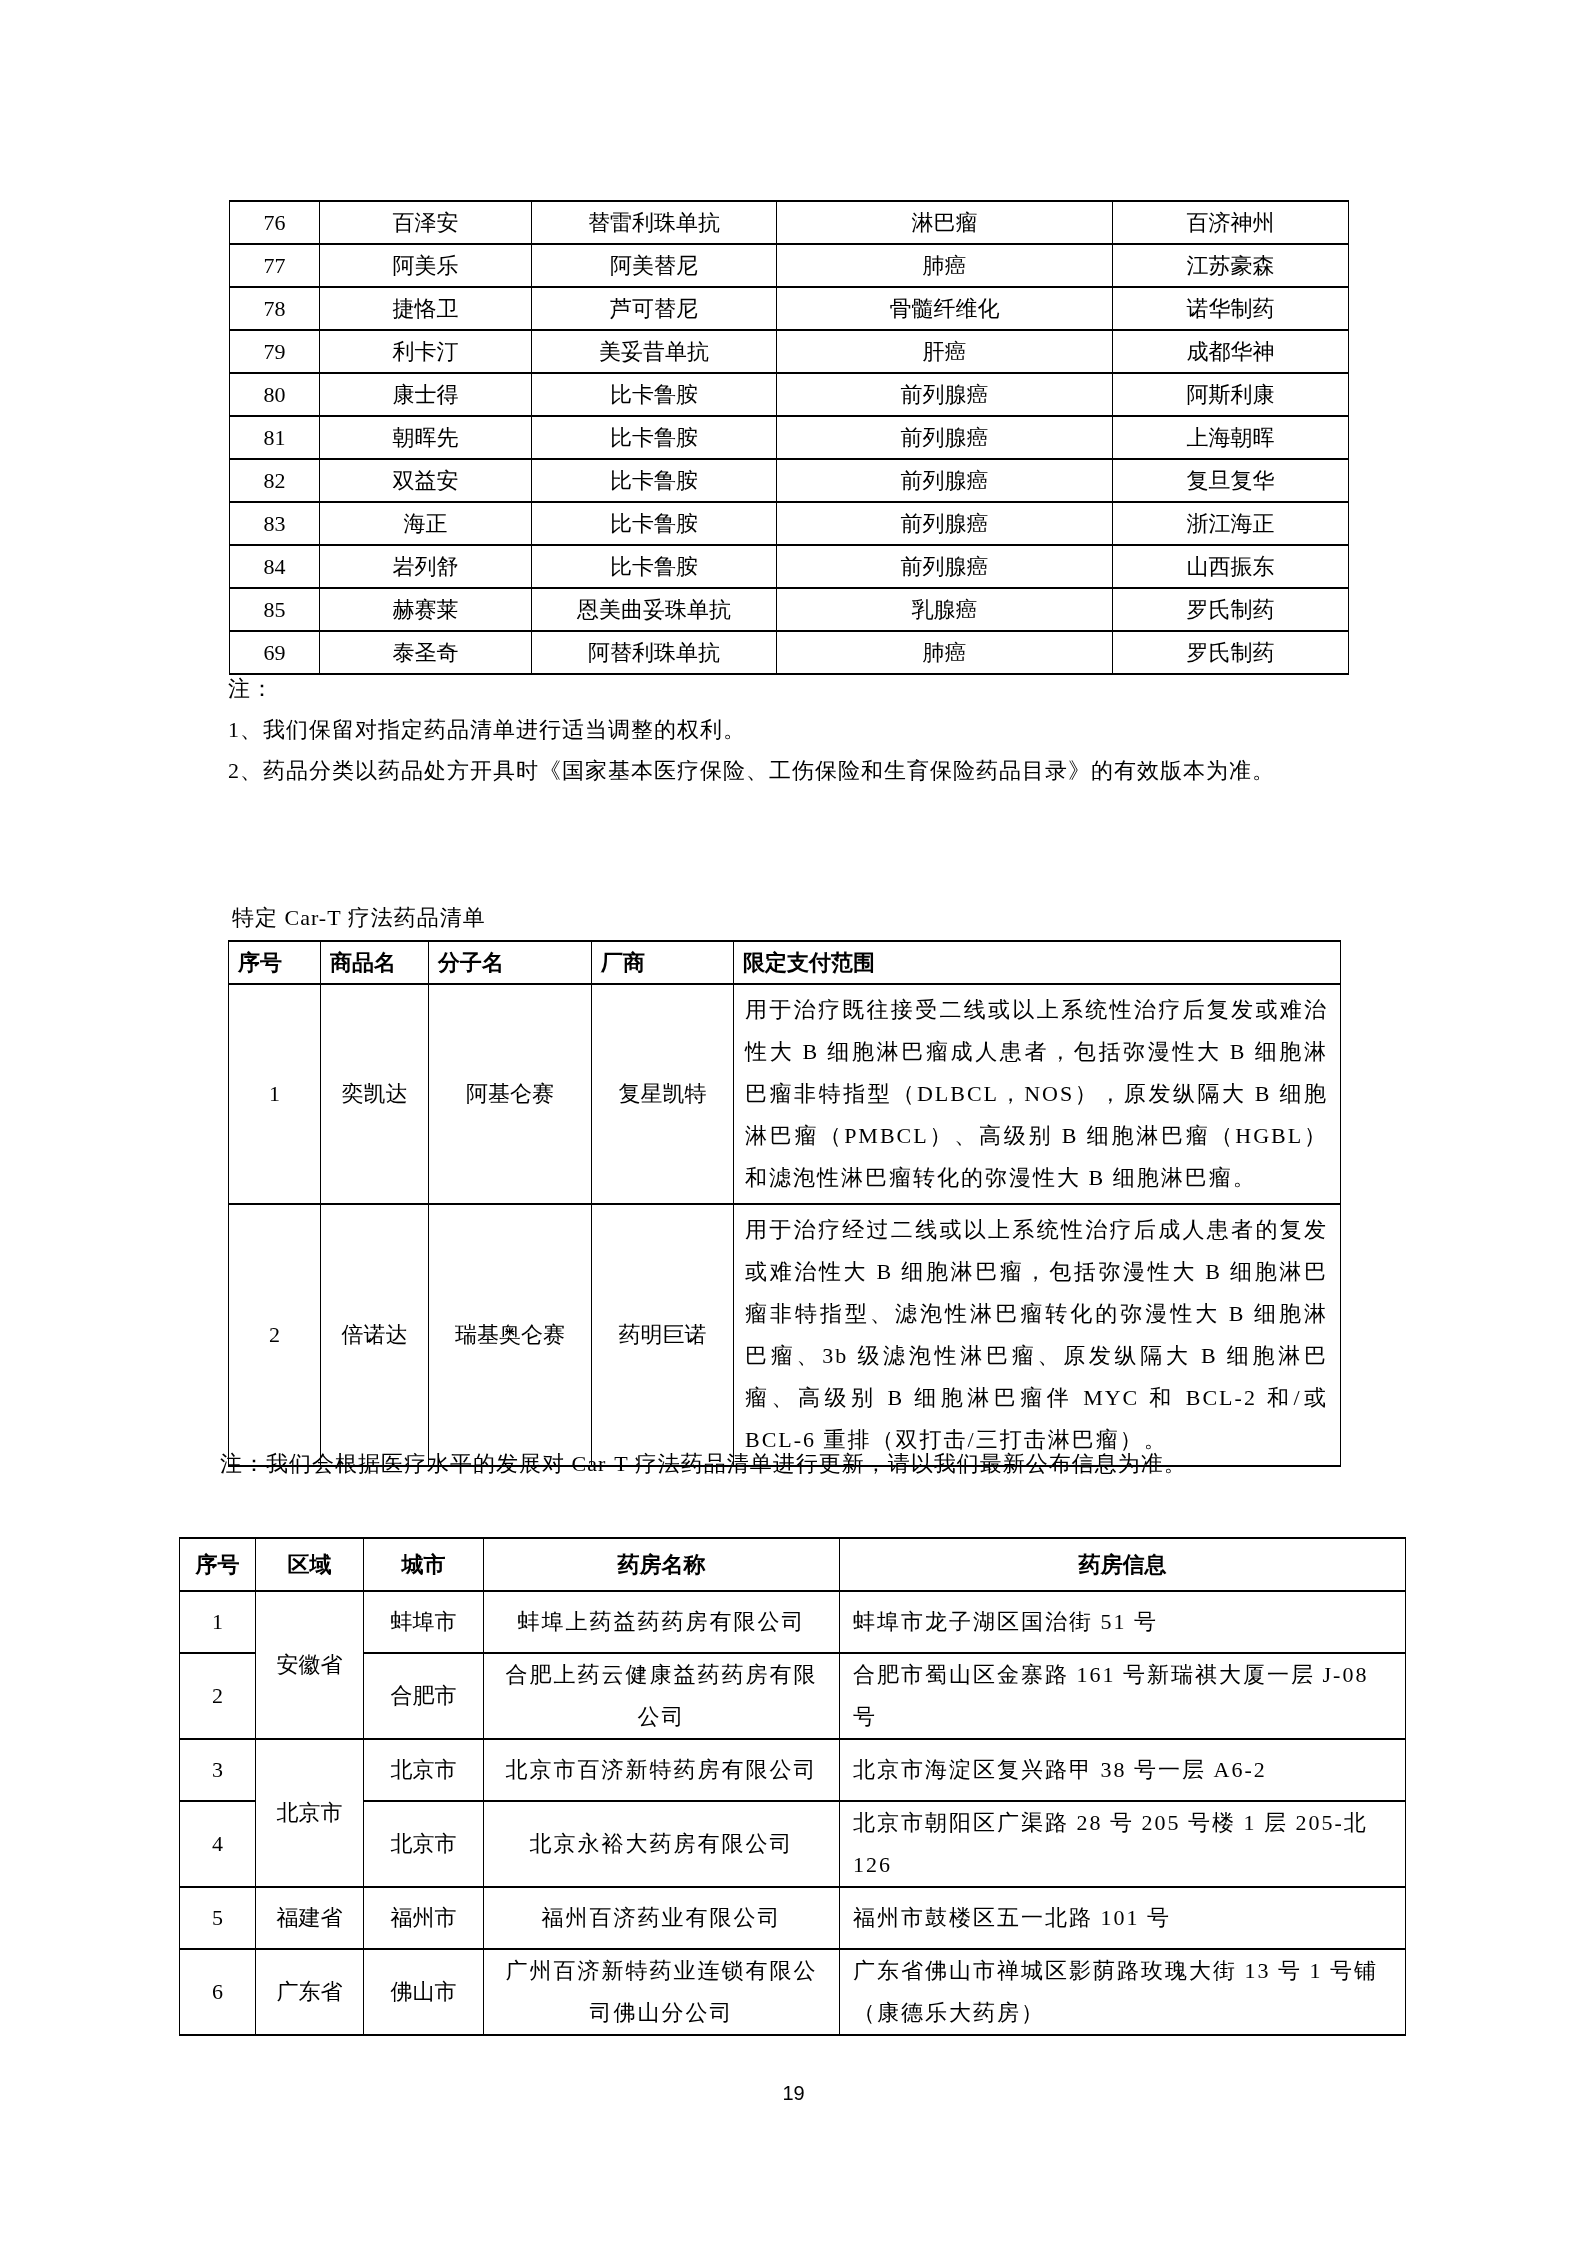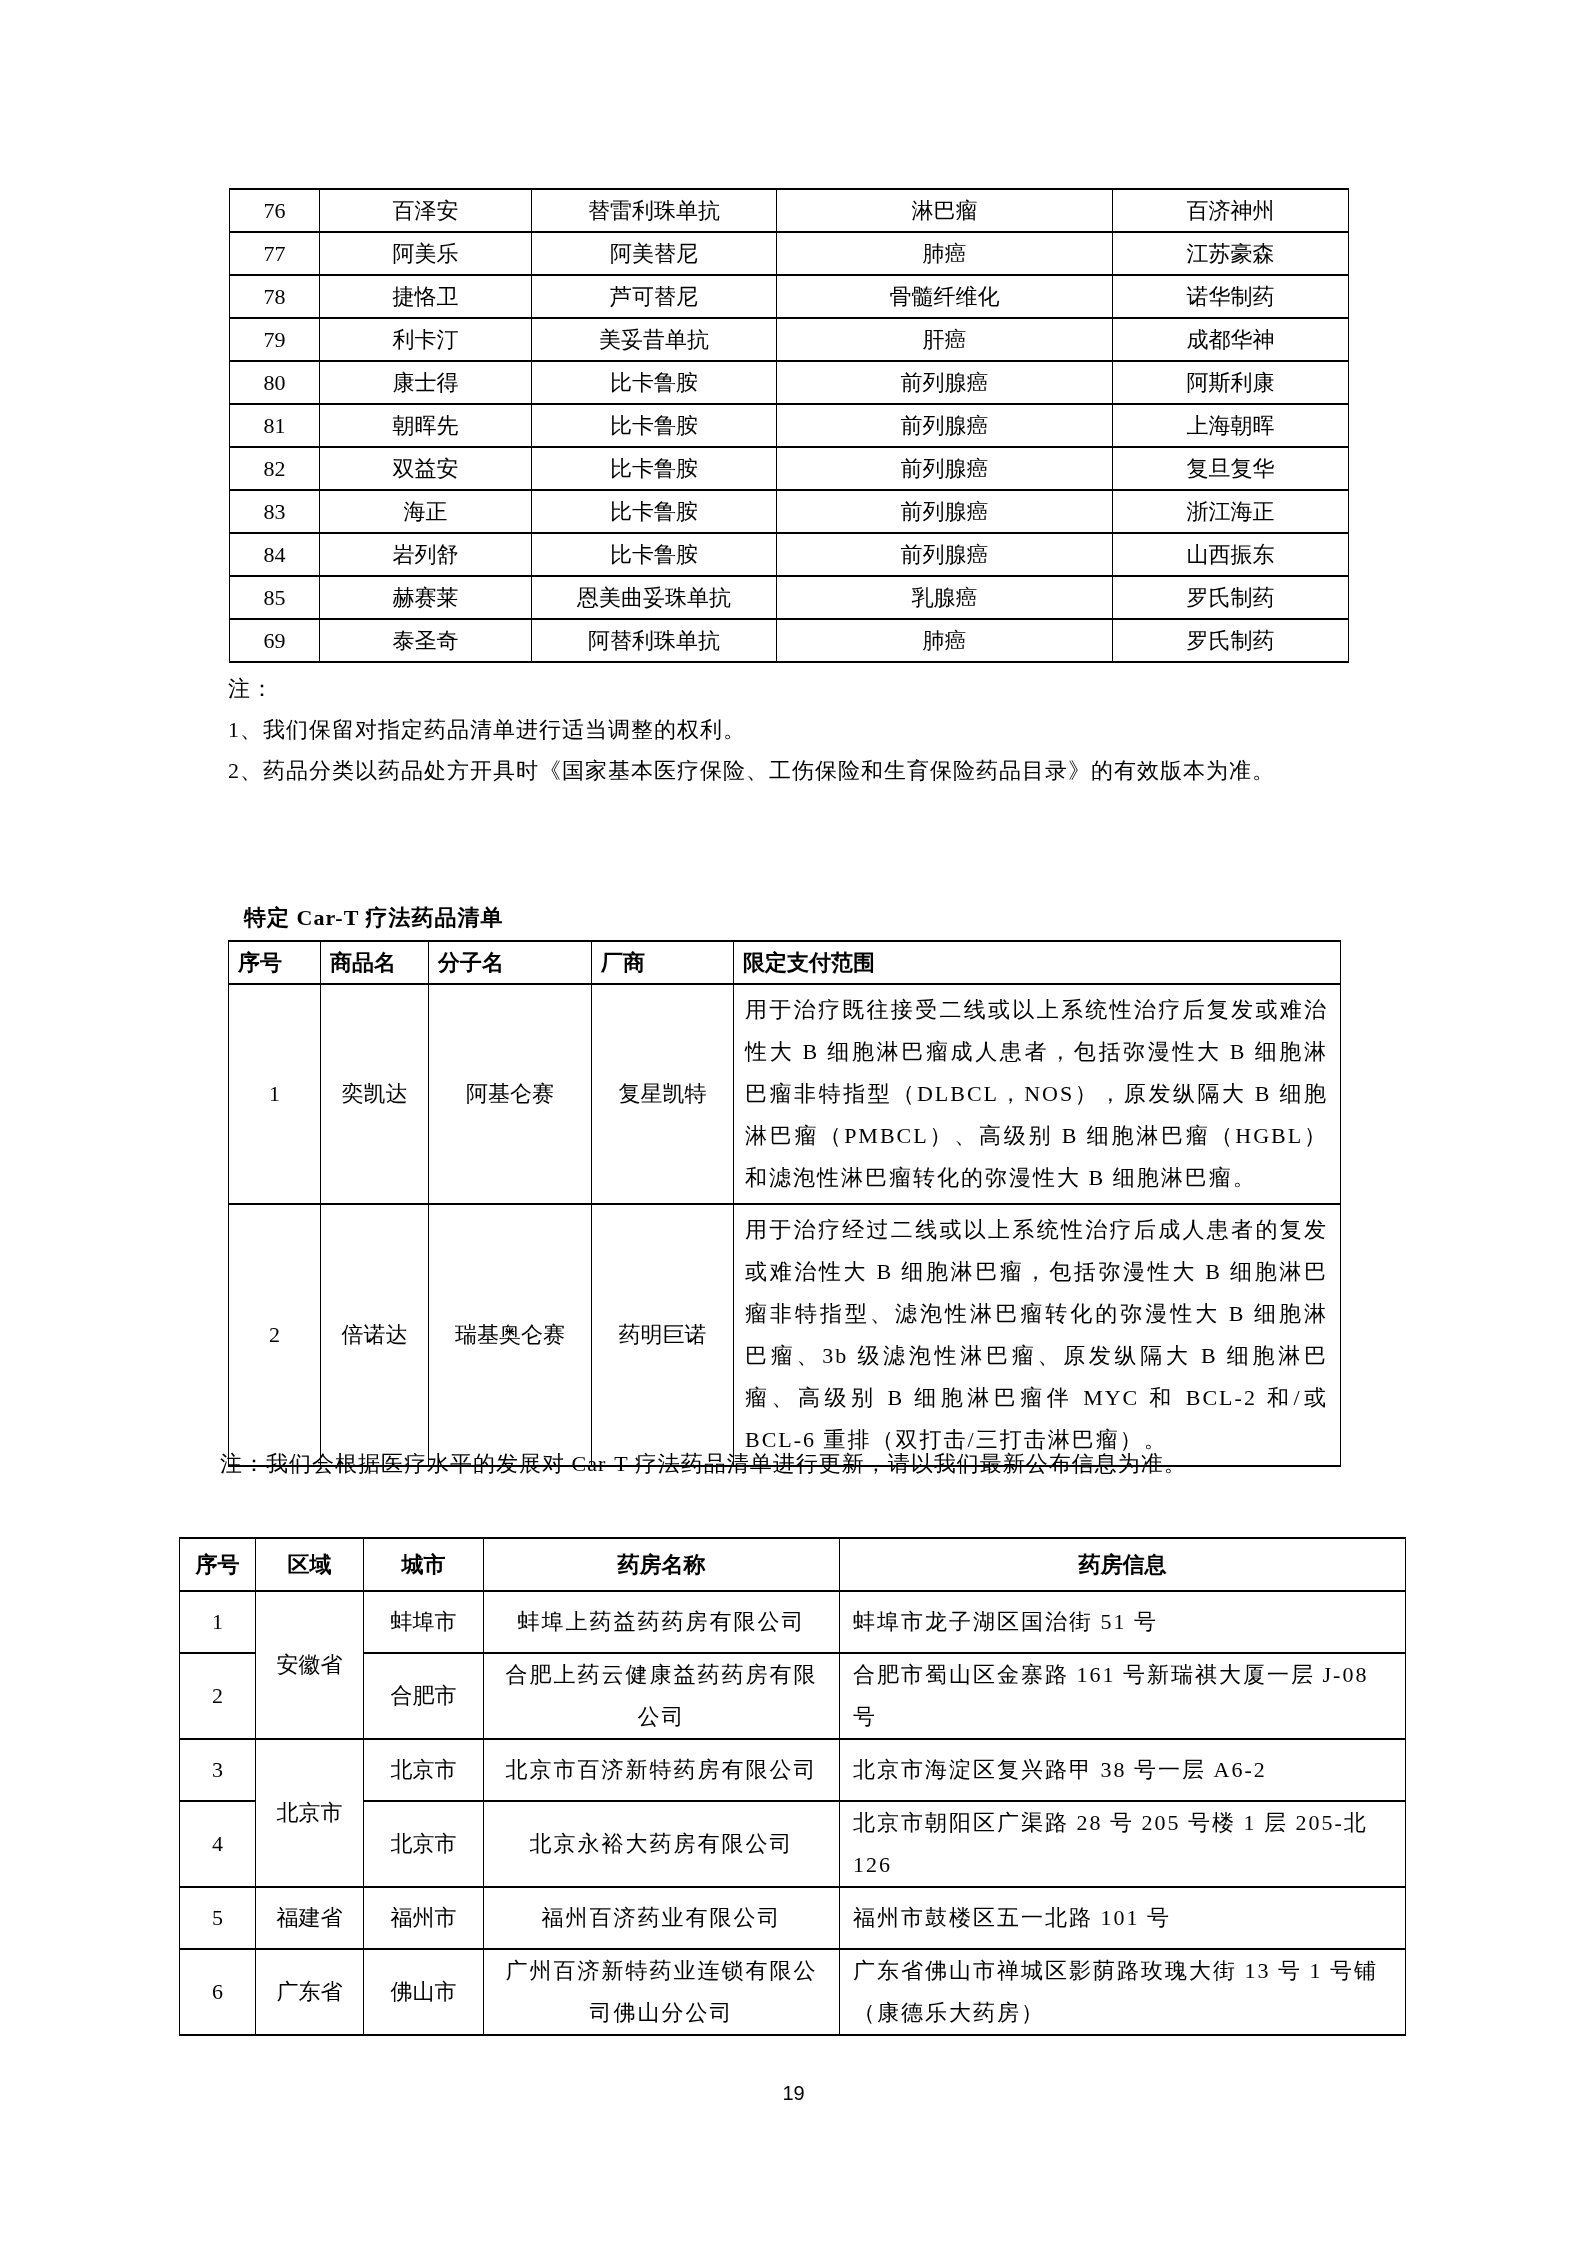--- a/index.html
+++ b/index.html
@@ -16,33 +16,33 @@
     border: 1px solid #000;
     border-top-width: 2px;
     border-bottom-width: 2px;
     font-size: 22px;
     vertical-align: middle;
     overflow: hidden;
     padding: 0 4px;
   }
 
   
-  .t1 { left: 229px; top: 188px; width: 1119px; }
+  .t1 { left: 229px; top: 200px; width: 1119px; }
   .t1 td { height: 43px; text-align: center; }
 
   
   .notes {
     position: absolute; left: 228px; top: 668px;
     font-size: 22px; line-height: 41px; letter-spacing: 1px;
   }
 
   
   .cart-title {
-    position: absolute; left: 244px; top: 903px;
-    font-size: 22px; font-weight: bold; letter-spacing: 1px;
+    position: absolute; left: 232px; top: 903px;
+    font-size: 22px; font-weight: normal; letter-spacing: 1px;
   }
   .t2 { left: 228px; top: 940px; width: 1112px; }
   .t2 .hdr td { height: 43px; font-weight: bold; text-align: left; padding-left: 9px; }
   .t2 .r1 td { height: 216px; }
   .t2 .r2 td { height: 254px; }
   .t2 td.ctr { text-align: center; }
   .t2 td.scope {
     text-align: justify; vertical-align: middle;
     line-height: 42px; letter-spacing: 2px;
     padding: 4px 12px 4px 11px;

